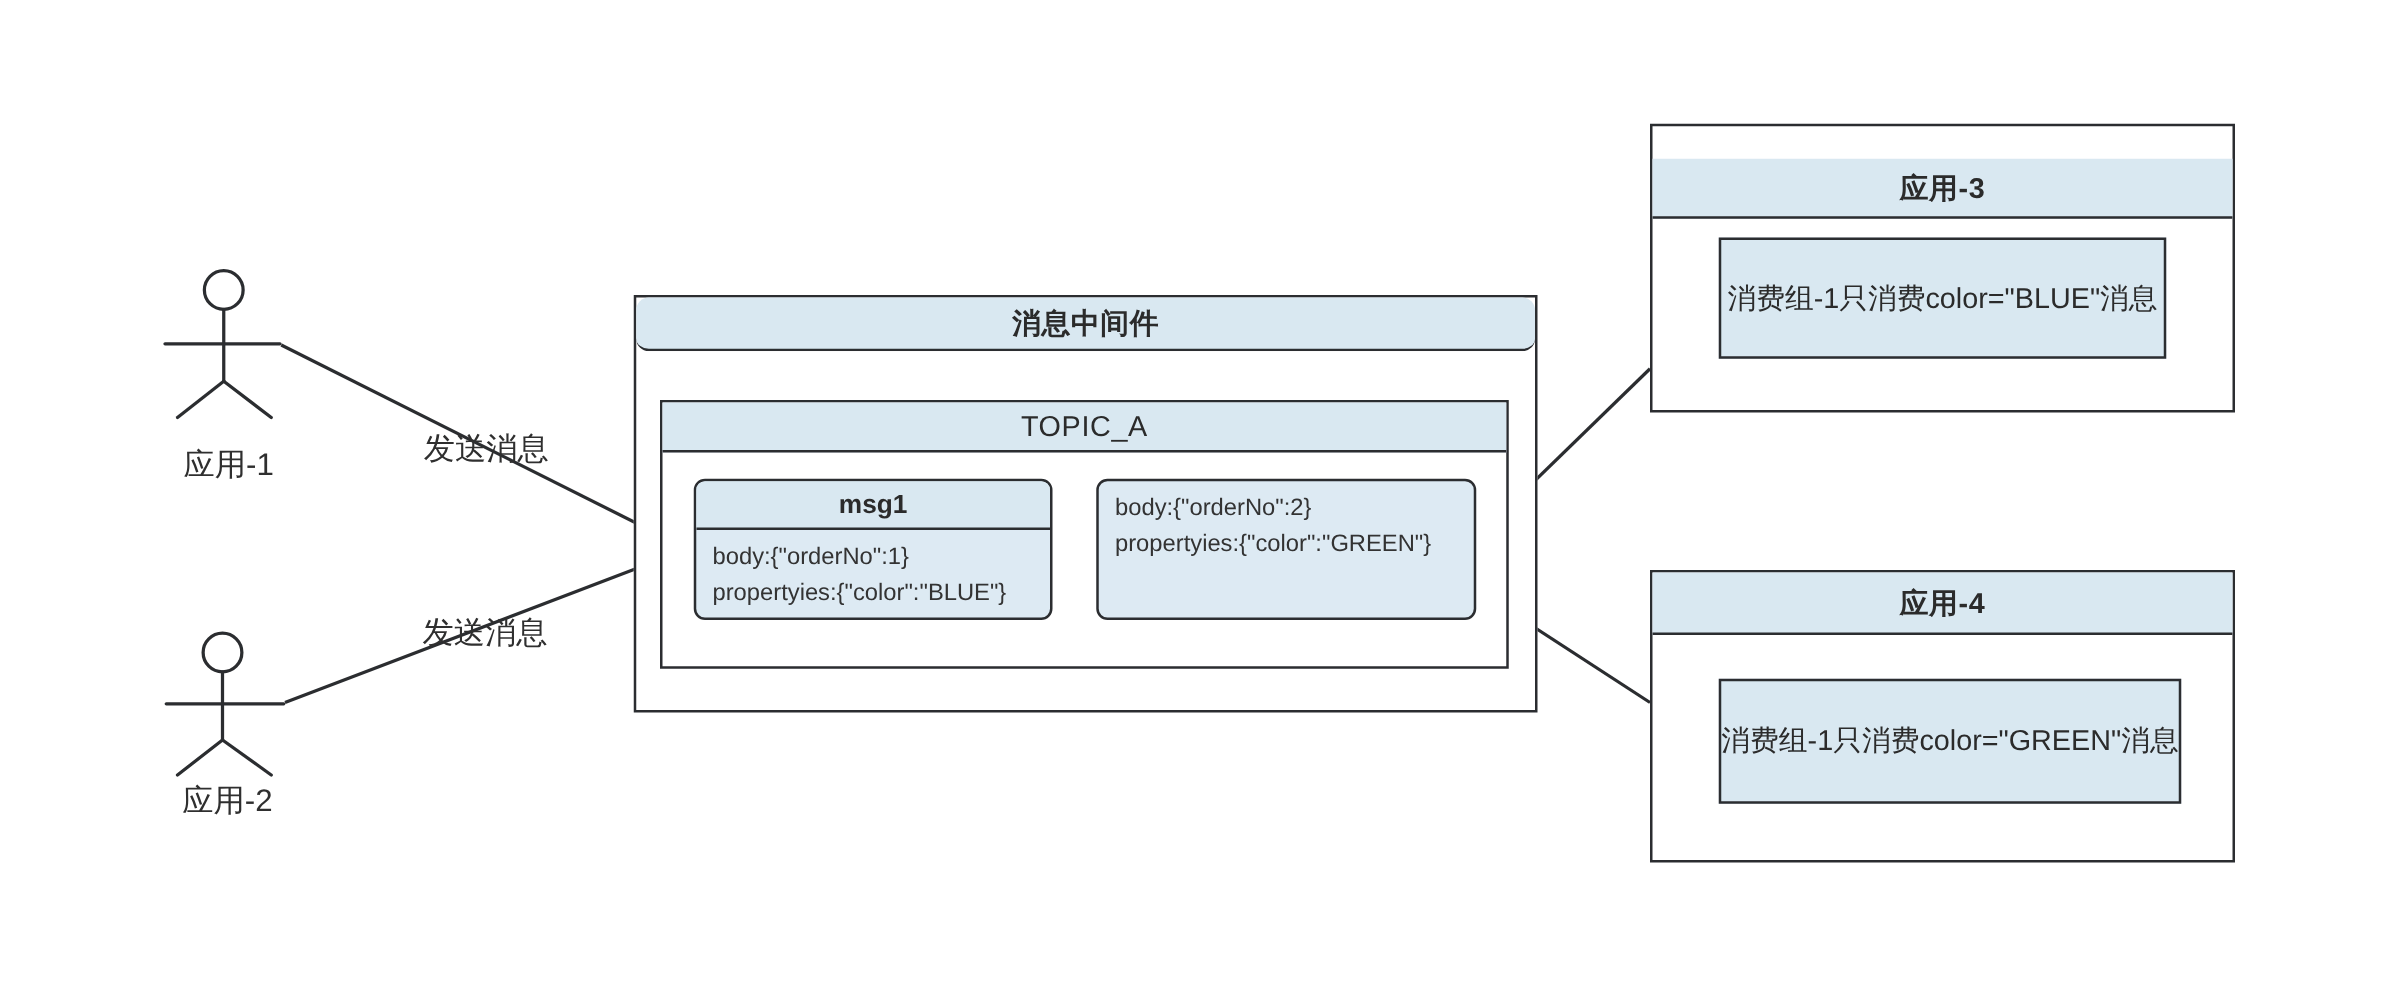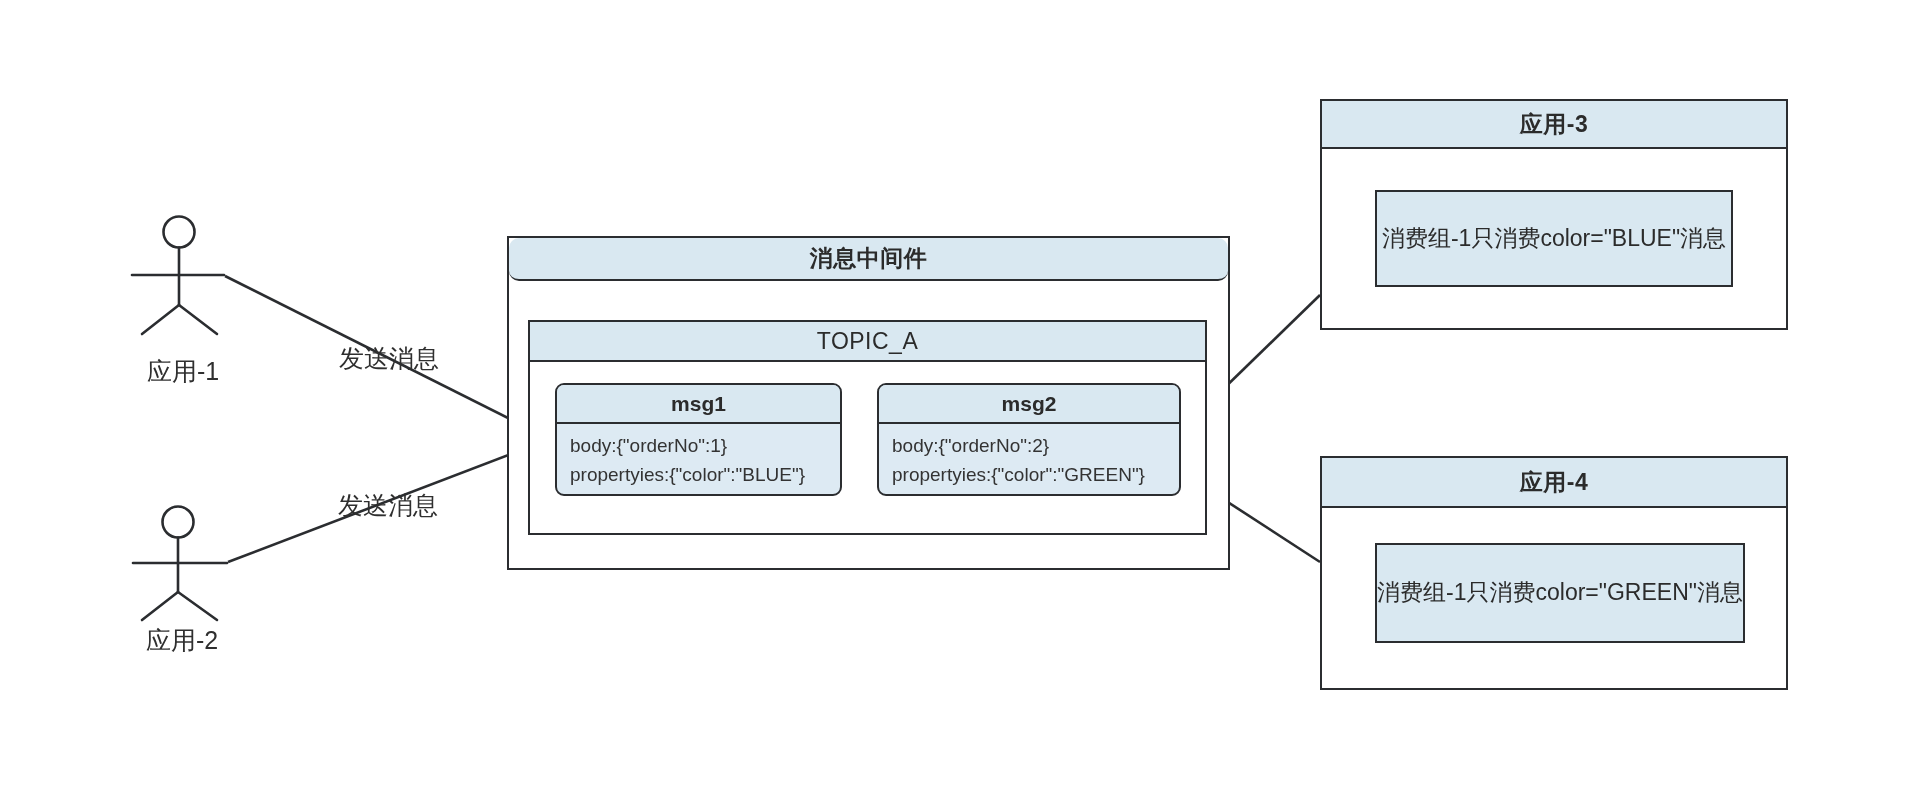--- a/index.html
+++ b/index.html
@@ -85,29 +85,28 @@
 
   <div class="msg-box" style="left:555px;top:383px;width:287px;height:113px;">
     <div class="msg-header">msg1</div>
     <div class="msg-body">
       <div>body:{"orderNo":1}</div>
       <div>propertyies:{"color":"BLUE"}</div>
     </div>
   </div>
 
   <div class="msg-box" style="left:877px;top:383px;width:304px;height:113px;">
-    <div class="msg-header">msg2</div>
     <div class="msg-body">
       <div>body:{"orderNo":2}</div>
       <div>propertyies:{"color":"GREEN"}</div>
     </div>
   </div>
 
   <div class="uml-box" style="left:1320px;top:99px;width:468px;height:231px;">
-    <div class="uml-header bold" style="height:48px;">应用-3</div>
+    <div class="uml-header bold" style="height:48px;margin-top:26px;">应用-3</div>
   </div>
   <div class="group-box" style="left:1375px;top:190px;width:358px;height:97px;">
     <div>消费组-1</div>
     <div>只消费color="BLUE"消息</div>
   </div>
 
   <div class="uml-box" style="left:1320px;top:456px;width:468px;height:234px;">
     <div class="uml-header bold" style="height:50px;">应用-4</div>
   </div>
   <div class="group-box" style="left:1375px;top:543px;width:370px;height:100px;">

